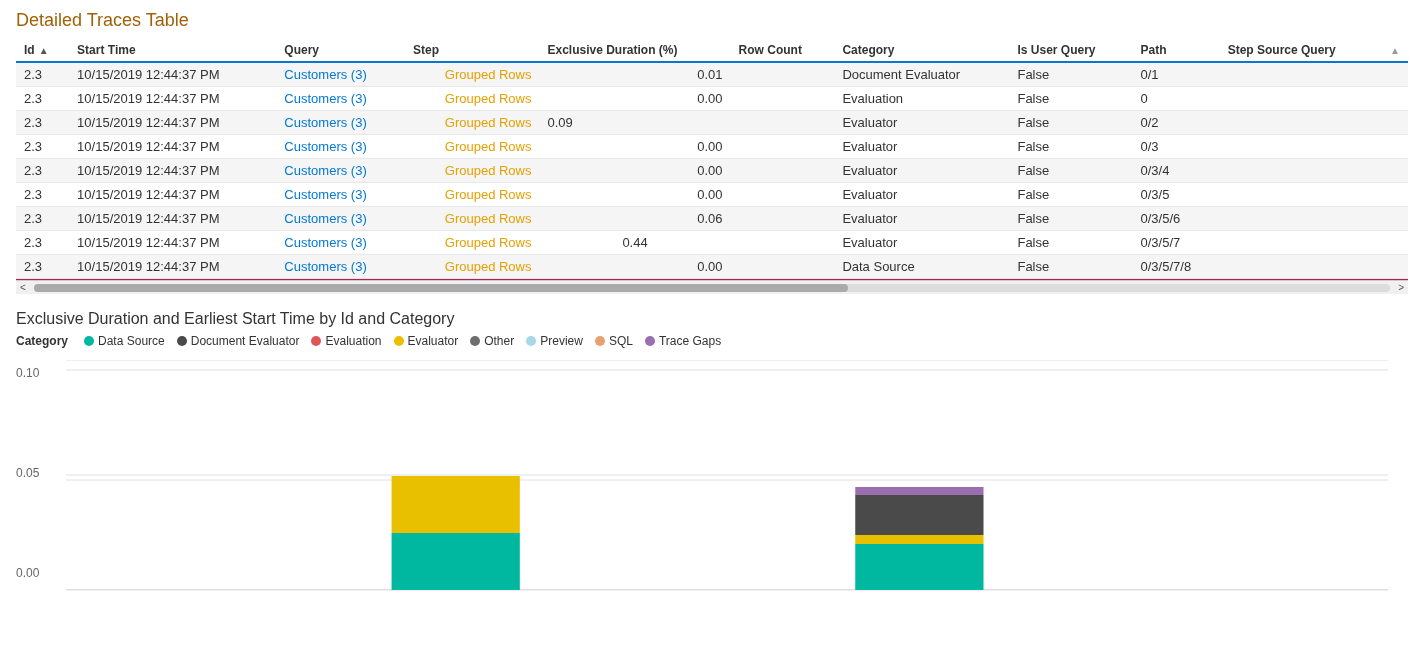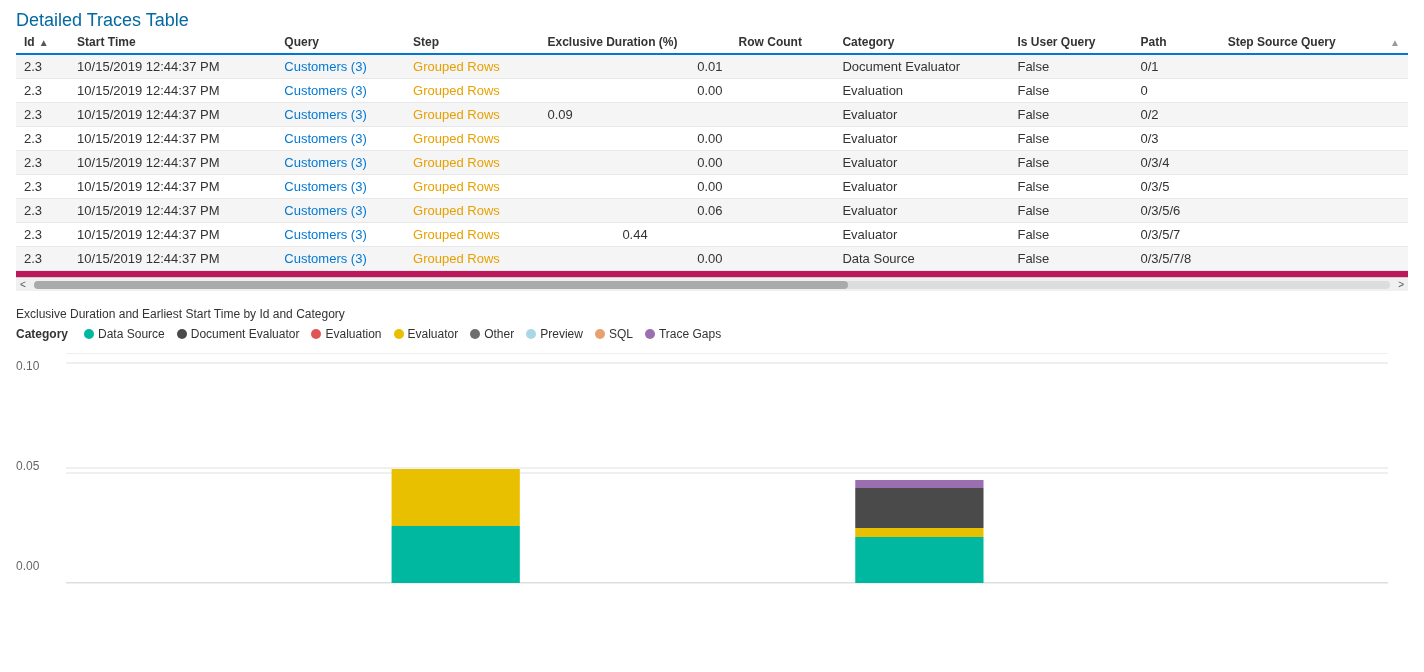--- a/index.html
+++ b/index.html
@@ -4,27 +4,27 @@
   <style>
     * { box-sizing: border-box; margin: 0; padding: 0; }
     body { font-family: 'Segoe UI', Arial, sans-serif; font-size: 13px; background: #fff; color: #333; overflow-x: hidden; }
 
     .page-container { padding: 10px 16px; }
 
     
     .section-title {
       font-size: 18px;
       font-weight: 400;
-      color: #0369a1;
-      margin-bottom: 0;
+      color: #a16207;
+      margin-bottom: 8px;
     }
 
     .table-wrapper {
       overflow-x: auto;
-      border-bottom: 6px solid #be185d;
+      border-bottom: 1px solid #be185d;
       max-height: 290px;
       overflow-y: auto;
     }
 
     table {
       width: 100%;
       border-collapse: collapse;
       font-size: 13px;
       min-width: 1300px;
     }
@@ -62,21 +62,21 @@
       background: #fff;
     }
 
     tbody td {
       padding: 4px 8px;
       white-space: nowrap;
       font-size: 13px;
     }
 
     .col-query { color: #0078d4; }
-    .col-step { color: #e8a000; font-weight: 500; }
+    .col-step { color: #e8a000; font-weight: 500; text-align: right; }
 
     .scrollbar-hint {
       display: flex;
       align-items: center;
       height: 14px;
       background: #f0f0f0;
       border-top: 1px solid #ccc;
     }
 
     .scroll-left, .scroll-right {
@@ -101,21 +101,21 @@
       background: #aaa;
       border-radius: 4px;
     }
 
     
     .chart-section {
       margin-top: 16px;
     }
 
     .chart-title {
-      font-size: 12px;
+      font-size: 16px;
       font-weight: 400;
       color: #333;
       margin-bottom: 6px;
     }
 
     .legend {
       display: flex;
       align-items: center;
       flex-wrap: wrap;
       gap: 12px;

